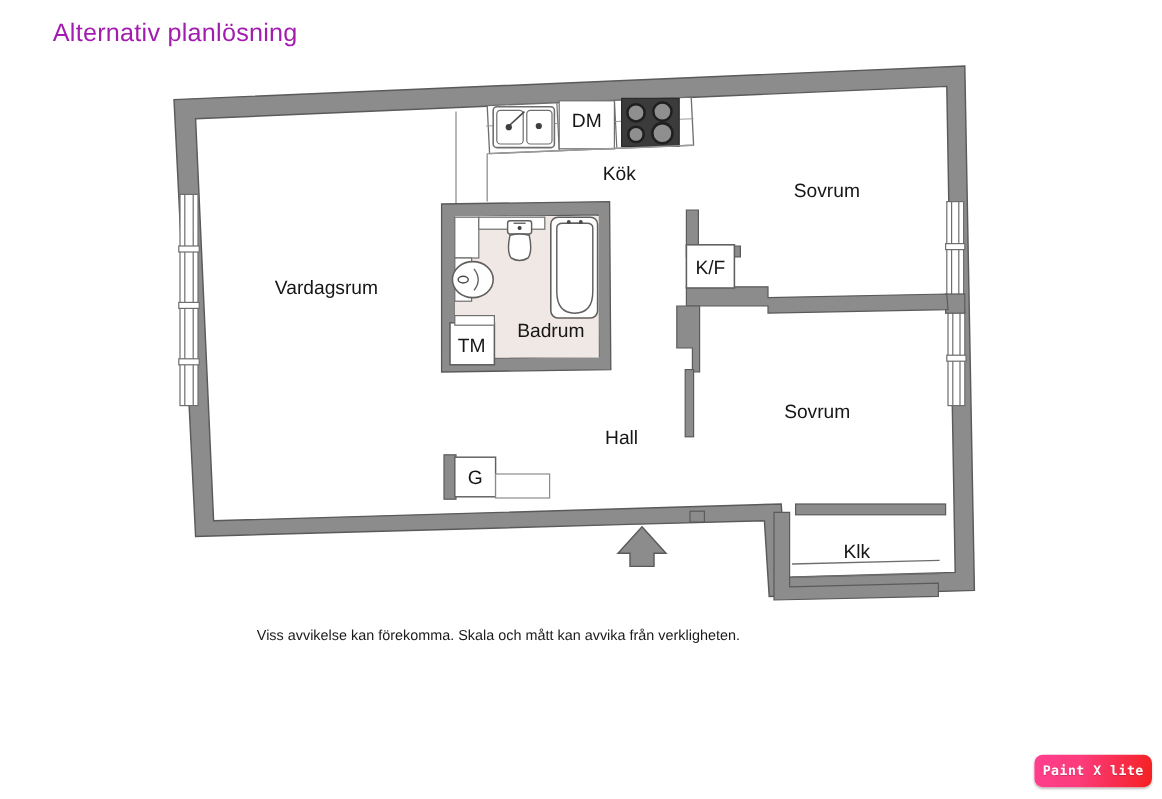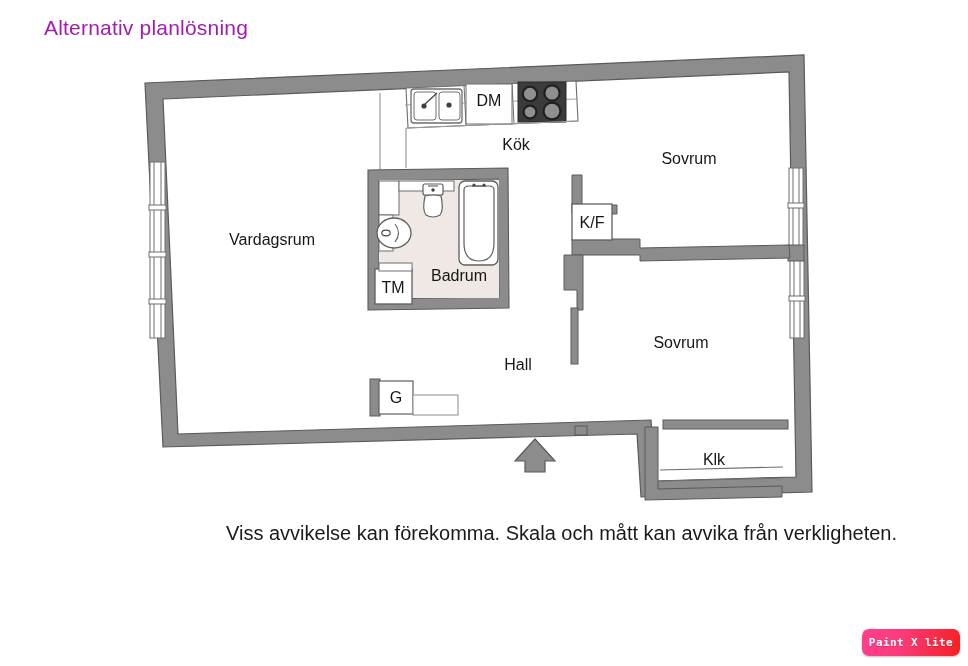--- a/index.html
+++ b/index.html
@@ -26,23 +26,23 @@
   }
   #floorplan-wrap {
     position: absolute;
     left: 0;
     top: 0;
     width: 968px;
     height: 666px;
   }
   #disclaimer {
     position: absolute;
-    left: 226px;
+    left: 214px;
     top: 522px;
-    font-size: 20px;
+    font-size: 12px;
     color: #1a1a1a;
     white-space: nowrap;
   }
   #watermark {
     position: absolute;
     right: 8px;
     bottom: 10px;
     width: 98px;
     height: 27px;
     border-radius: 7px;

